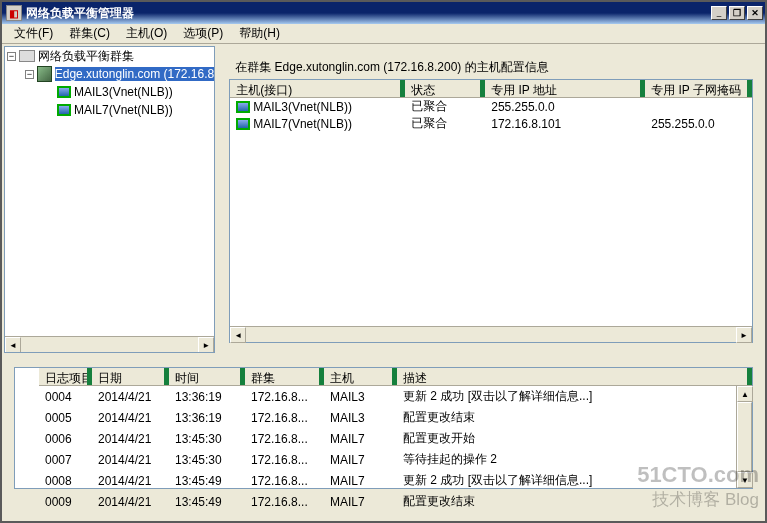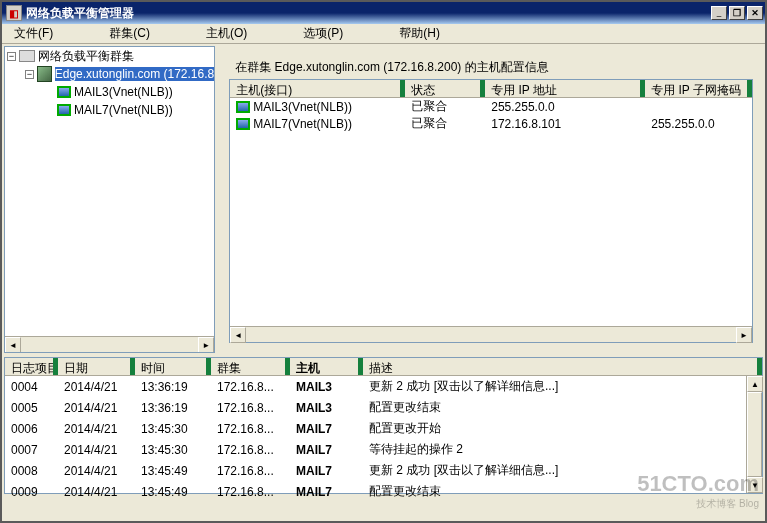--- a/index.html
+++ b/index.html
@@ -49,21 +49,20 @@
   color: #000;
   cursor: pointer;
 }
 .menubar {
   background: #ece9d8;
   height: 20px;
   display: flex;
   align-items: center;
   padding: 0 4px;
   border-bottom: 1px solid #aca899;
-  gap: 40px;
 }
 .menu-item {
   padding: 2px 8px;
   cursor: pointer;
 }
 
 .main-area {
   display: flex;
   height: 311px;
   background: #ece9d8;
@@ -184,25 +183,26 @@
 .list-hscroll {
   position: absolute;
   bottom: 0; left: 0; right: 0;
   height: 16px;
   background: #ece9d8;
   border-top: 1px solid #aca899;
   display: flex;
 }
 
 .log-panel {
-  height: 137px;
+  height: 122px;
   background: #fff;
   border: 1px solid #7f9db9;
-  margin: 2px;
+  margin: 12px;
   position: relative;
+  padding-left: 24px;
 }
 .log-header {
   display: flex;
   background: #ece9d8;
   border-bottom: 1px solid #aca899;
   height: 18px;
 }
 .log-body { }
 .log-row {
   display: flex;
@@ -211,21 +211,21 @@
 }
 .log-cell {
   padding: 2px 6px;
   overflow: hidden;
   white-space: nowrap;
 }
 .c-entry { width: 53px; }
 .c-date  { width: 77px; }
 .c-time  { width: 76px; }
 .c-clust { width: 79px; }
-.c-host  { width: 73px; font-weight: bold; }
+.c-host  { width: 73px; }
 .c-desc  { flex: 1; }
 
 .c-h1 { width: 175px; }
 .c-h2 { width: 80px; }
 .c-h3 { width: 160px; }
 .c-h4 { flex: 1; }
 
 .log-vscroll {
   position: absolute;
   top: 18px; right: 0; bottom: 0;
@@ -244,21 +244,21 @@
 .watermark {
   position: absolute;
   right: 8px;
   bottom: 12px;
   color: rgba(0,0,0,0.25);
   font-family: Arial, sans-serif;
   font-size: 22px;
   font-weight: bold;
   pointer-events: none;
 }
-.watermark small { font-size: 10px; display:block; text-align:right; font-weight:normal; }
+.watermark small { font-size: 17px; display:block; text-align:right; font-weight:normal; }
 </style>
 </head>
 <body>
 
 <div class="titlebar">
   <span class="titlebar-icon">◧</span>
   <span class="titlebar-text">网络负载平衡管理器</span>
   <div class="titlebar-buttons">
     <div class="titlebar-btn">_</div>
     <div class="titlebar-btn">❐</div>

